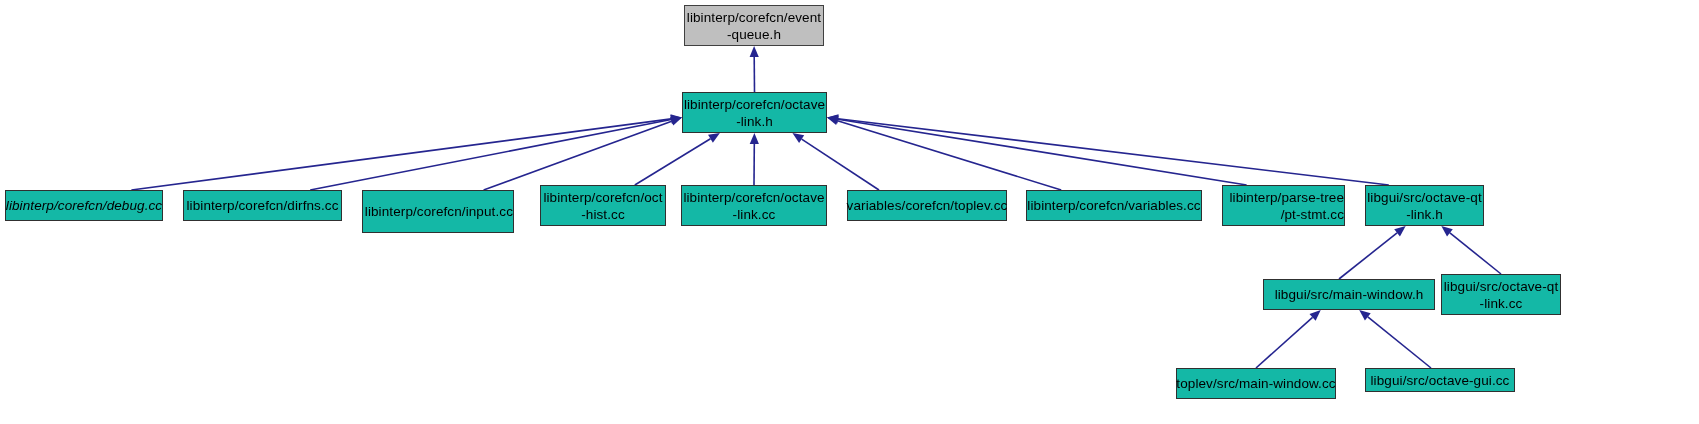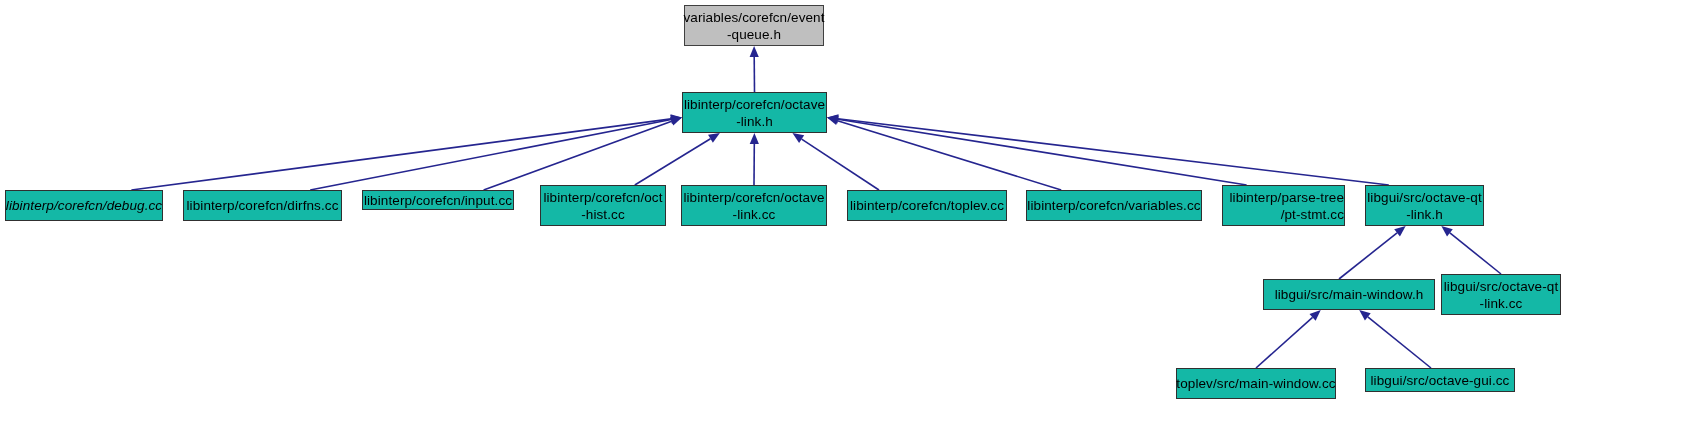--- a/index.html
+++ b/index.html
@@ -106,28 +106,28 @@
       <g>
         <line x1="1256" y1="368" x2="1312.5470471672006" y2="317.3399948146797" stroke="#25258f" stroke-width="1.6"></line>
         <polygon points="1320.74,310 1315.6164995442484,320.7661387265776 1309.4775947901528,313.9138509027818" fill="#25258f"></polygon>
       </g>
       <g>
         <line x1="1431" y1="368" x2="1367.7950215177943" y2="316.9145937574146" stroke="#25258f" stroke-width="1.6"></line>
         <polygon points="1359.24,310 1370.6865789072585,313.3370393045188 1364.9034641283301,320.4921482103104" fill="#25258f"></polygon>
       </g>
     </svg>
   <div id="node-layer">
-      <div class="node root" style="left: 684px; top: 5px; width: 140px; height: 41px;"><span class="node-line">variables/corefcn/event</span><span class="node-line">-queue.h</span></div>
+      <div class="node root" style="left: 684px; top: 5px; width: 140px; height: 41px;"><span class="node-line">libinterp/corefcn/event</span><span class="node-line">-queue.h</span></div>
       <div class="node thick" style="left: 682px; top: 92px; width: 145px; height: 41px;"><span class="node-line">libinterp/corefcn/octave</span><span class="node-line">-link.h</span></div>
       <div class="node thick" style="left: 5px; top: 190px; width: 158px; height: 31px; font-style: italic;"><span class="node-line">libinterp/corefcn/debug.cc</span></div>
       <div class="node thick" style="left: 183px; top: 190px; width: 159px; height: 31px;"><span class="node-line">libinterp/corefcn/dirfns.cc</span></div>
-      <div class="node thick" style="left: 362px; top: 190px; width: 152px; height: 20px;"><span class="node-line">libinterp/corefcn/input.cc</span></div>
+      <div class="node thick" style="left: 362px; top: 190px; width: 152px; height: 43px; align-items: flex-end;"><span class="node-line">libinterp/corefcn/input.cc</span></div>
       <div class="node thick" style="left: 534px; top: 185px; width: 126px; height: 41px; margin-left: 6px;"><span class="node-line">libinterp/corefcn/oct</span><span class="node-line">-hist.cc</span></div>
       <div class="node thick" style="left: 681px; top: 185px; width: 146px; height: 41px;"><span class="node-line">libinterp/corefcn/octave</span><span class="node-line">-link.cc</span></div>
-      <div class="node thick" style="left: 847px; top: 190px; width: 160px; height: 31px;"><span class="node-line">libinterp/corefcn/toplev.cc</span></div>
+      <div class="node thick" style="left: 847px; top: 190px; width: 160px; height: 31px;"><span class="node-line">variables/corefcn/toplev.cc</span></div>
       <div class="node thick" style="left: 1026px; top: 190px; width: 176px; height: 31px;"><span class="node-line">libinterp/corefcn/variables.cc</span></div>
       <div class="node thick" style="left: 1222px; top: 185px; width: 123px; height: 41px; align-items: flex-end;"><span class="node-line">libinterp/parse-tree</span><span class="node-line">/pt-stmt.cc</span></div>
       <div class="node thick" style="left: 1365px; top: 185px; width: 119px; height: 41px;"><span class="node-line">libgui/src/octave-qt</span><span class="node-line">-link.h</span></div>
       <div class="node thick" style="left: 1263px; top: 279px; width: 172px; height: 31px;"><span class="node-line">libgui/src/main-window.h</span></div>
       <div class="node thick" style="left: 1441px; top: 274px; width: 120px; height: 41px;"><span class="node-line">libgui/src/octave-qt</span><span class="node-line">-link.cc</span></div>
       <div class="node thick" style="left: 1176px; top: 368px; width: 160px; height: 31px;"><span class="node-line">toplev/src/main-window.cc</span></div>
       <div class="node thick" style="left: 1365px; top: 368px; width: 150px; height: 24px;"><span class="node-line">libgui/src/octave-gui.cc</span></div>
     </div>
 </div>
 

